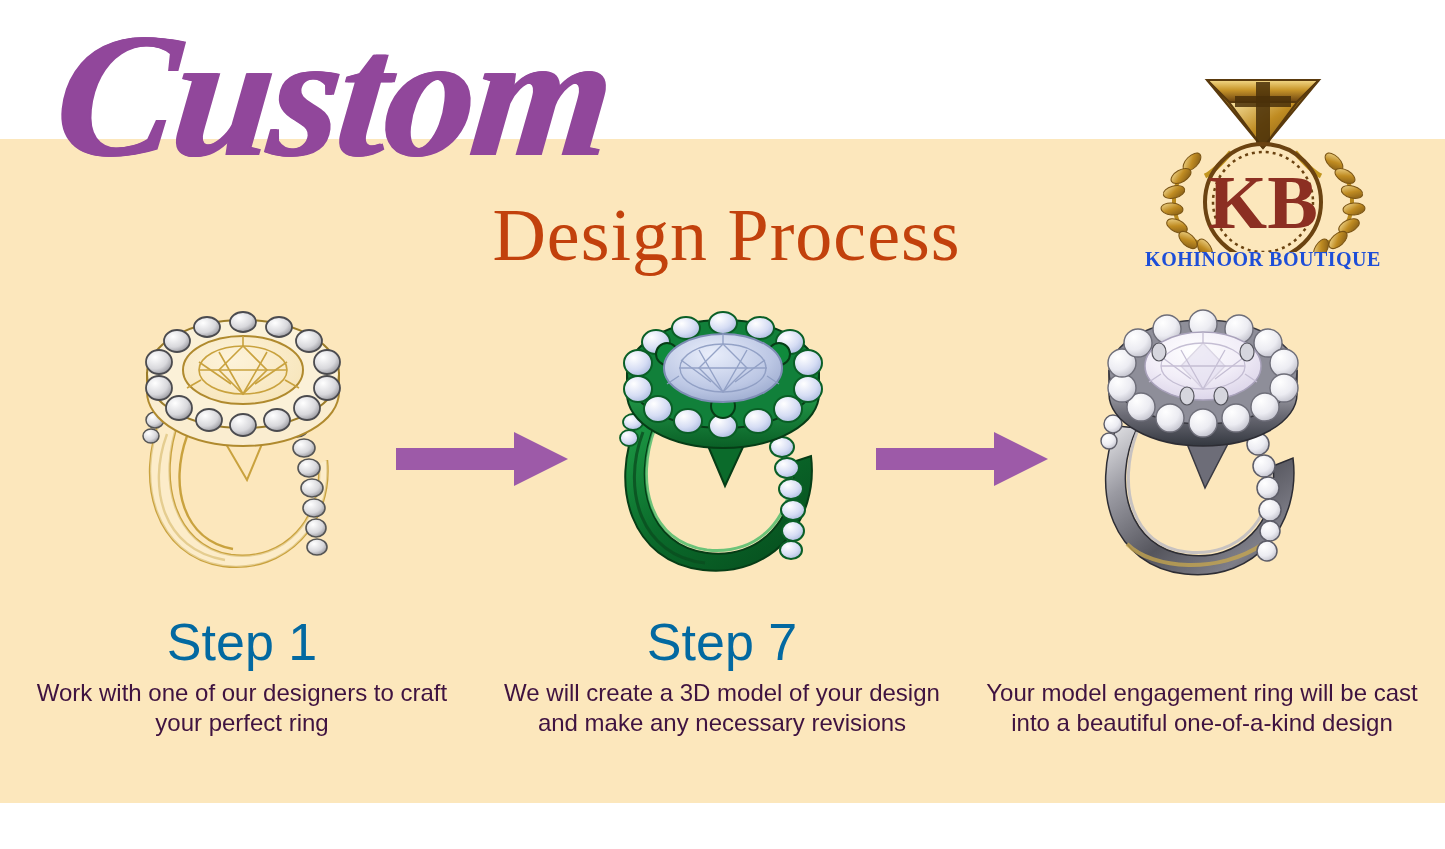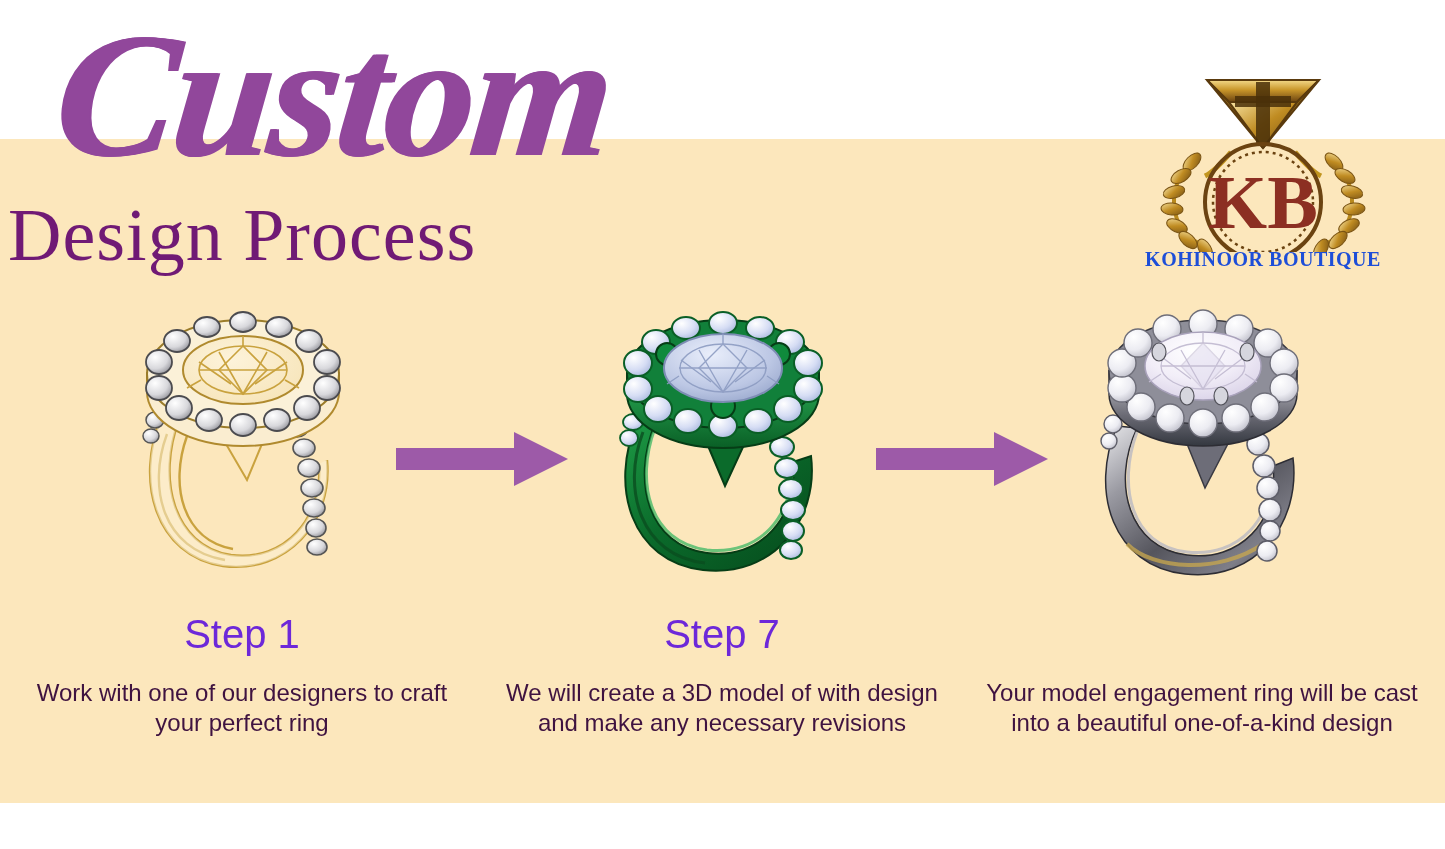--- a/index.html
+++ b/index.html
@@ -57,25 +57,26 @@
     transform: skewX(-6deg);
     white-space: nowrap;
     text-shadow: 2px 0 0 #91479b, -1px 0 0 #91479b;
   }
 
   .headline-serif {
     position: absolute;
     left: 0;
     top: 198px;
     width: 1445px;
+    text-align: center;
     font-family: "Liberation Serif", serif;
     font-weight: normal;
     font-size: 74px;
     line-height: 1;
-    color: #701a75;
+    color: #c2410c;
     letter-spacing: 1px;
     white-space: nowrap;
     padding-left: 8px;
     box-sizing: border-box;
   }
 
   
   .logo {
     position: absolute;
     left: 1143px;
@@ -126,23 +127,23 @@
     justify-content: center;
   }
 
   .step-title {
     position: absolute;
     left: 0;
     top: 312px;
     width: 480px;
     text-align: center;
     font-family: "Liberation Sans", sans-serif;
-    font-size: 40px;
+    font-size: 52px;
     font-weight: normal;
-    color: #6d28d9;
+    color: #0369a1;
     white-space: nowrap;
   }
   .step-body {
     position: absolute;
     left: 20px;
     top: 378px;
     width: 440px;
     text-align: center;
     font-family: "Liberation Sans", sans-serif;
     font-size: 24px;
@@ -371,21 +372,21 @@
           <ellipse cx="116" cy="58" rx="59" ry="34" fill="url(#ctrgem2)" stroke="#7d8db4" stroke-width="2"></ellipse>
           <g fill="none" stroke="#8d9cc2" stroke-width="1.4" opacity="0.9">
             <ellipse cx="116" cy="58" rx="43" ry="24"></ellipse>
             <path d="M116 34 L92 58 L116 82 L140 58 Z"></path>
             <path d="M74 50 L104 72 M158 50 L128 72 M116 24 L116 34 M72 66 L60 74 M160 66 L172 74"></path>
             <path d="M92 40 L116 82 M140 40 L116 82 M72 58 L160 58"></path>
           </g>
         </svg>
       </div>
       <div class="step-title">Step 7</div>
-      <div class="step-body">We will create a 3D model of with design and make any necessary revisions</div>
+      <div class="step-body">We will create a 3D model of your design and make any necessary revisions</div>
     </div>
 
     <div class="step-col c3">
       <div class="ring-wrap">
         <svg width="230" height="275" viewBox="0 0 230 275">
           <defs>
             <linearGradient id="plat" x1="0" y1="0" x2="1" y2="1">
               <stop offset="0%" stop-color="#e7e7ea"></stop>
               <stop offset="25%" stop-color="#9a9aa2"></stop>
               <stop offset="55%" stop-color="#55555d"></stop>

